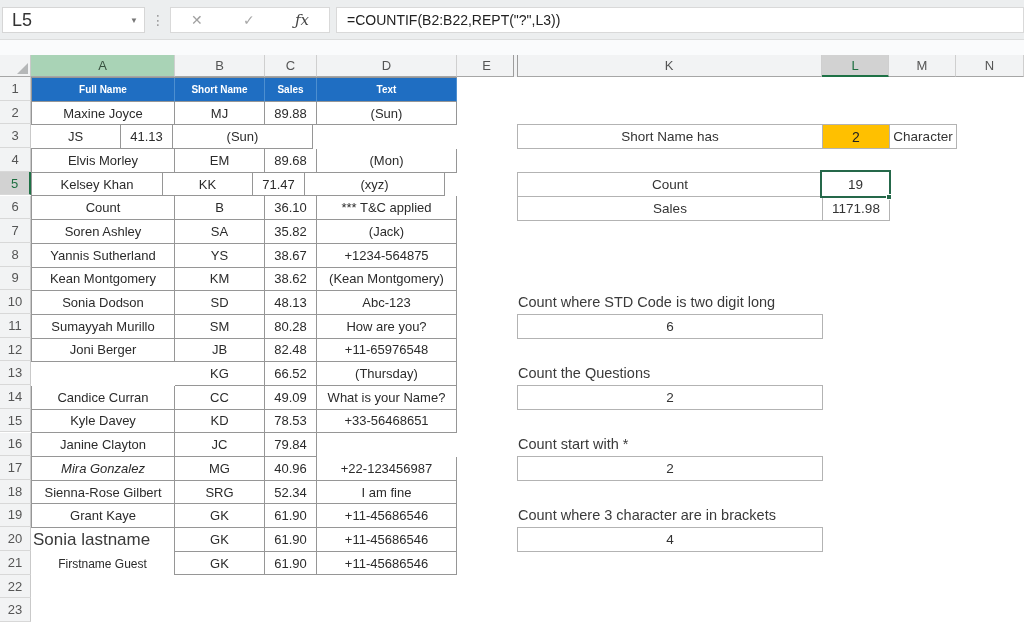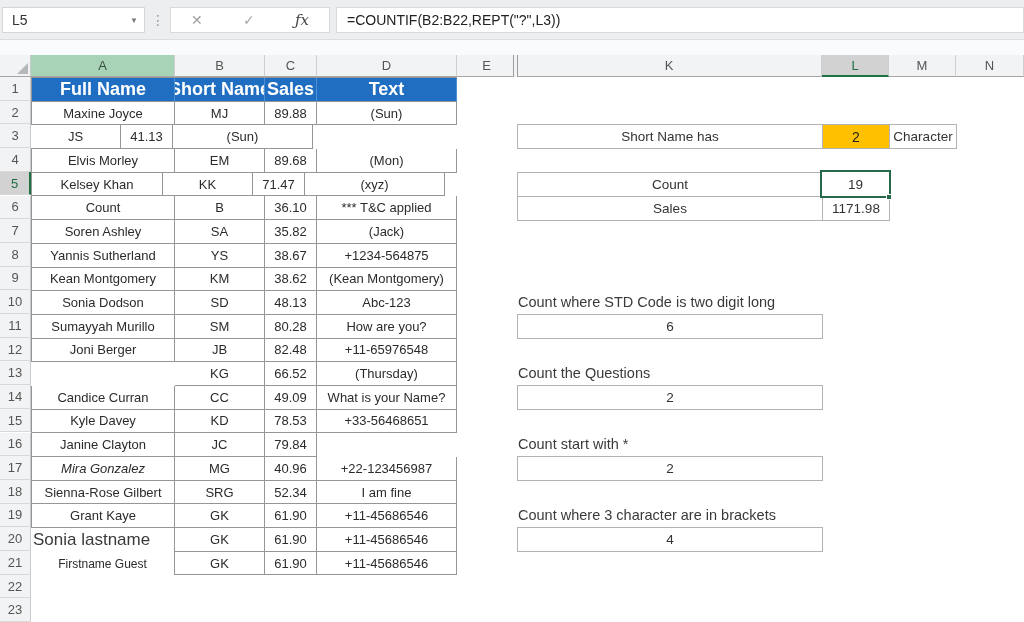--- a/index.html
+++ b/index.html
@@ -3,21 +3,21 @@
 <meta charset="utf-8">
 <style>
   html,body{margin:0;padding:0;background:#fff;}
   *{box-sizing:border-box;font-family:"Liberation Sans","DejaVu Sans",sans-serif;}
   .app{position:relative;width:1024px;height:622px;background:#fff;overflow:hidden;}
 
   
   .topbar{position:absolute;left:0;top:0;width:1024px;height:40px;background:#eceeef;border-bottom:1px solid #dcdddd;}
   .band{position:absolute;left:0;top:40px;width:1024px;height:15px;background:#fafbfc;}
   .namebox{position:absolute;left:2px;top:7px;width:143px;height:26px;background:#fff;border:1px solid #d6d6d6;display:flex;align-items:center;padding:0 6px 0 9px;}
-  .namebox .val{flex:1;font-size:14px;color:#333;}
+  .namebox .val{flex:1;font-size:18px;color:#333;}
   .namebox .caret{font-size:8px;color:#777;}
   .kebab{position:absolute;left:148px;top:7px;width:20px;height:26px;display:flex;align-items:center;justify-content:center;color:#9a9a9a;font-size:14px;letter-spacing:0;}
   .fbtns{position:absolute;left:170px;top:7px;width:160px;height:26px;background:#fff;border:1px solid #d9d9d9;display:flex;align-items:center;justify-content:space-around;}
   .fbtns .x{color:#a0a0a0;font-size:14px;}
   .fbtns .ck{color:#a8a8a8;font-size:14px;}
   .fbtns .fx{font-family:"DejaVu Serif",serif;font-style:italic;font-size:15px;color:#444;}
   .fbar{position:absolute;left:336px;top:7px;width:688px;height:26px;background:#fff;border:1px solid #d9d9d9;display:flex;align-items:center;padding-left:10px;font-size:14px;color:#222;white-space:nowrap;overflow:hidden;}
 
   
   .corner{position:absolute;left:0;top:55px;width:31px;height:22px;background:#f2f3f4;border-right:1px solid #c9c9c9;border-bottom:1px solid #a6a6a6;}
@@ -27,21 +27,21 @@
   .colhead.selcol{background:#d2d2d2;color:#1e6f41;border-bottom:2px solid #1e7145;}
   .rowhead{position:absolute;left:0;width:31px;background:#f2f3f4;border-right:1px solid #c9c9c9;border-bottom:1px solid #d8d8d8;font-size:13px;color:#555;display:flex;align-items:center;justify-content:center;}
   .rowhead.selrow{background:#d2d2d2;color:#1e6f41;border-right:2px solid #1e7145;}
   .hiddensep{position:absolute;left:513px;top:55px;width:5px;height:22px;border-left:1px solid #9d9d9d;border-right:1px solid #9d9d9d;background:#f2f3f4;}
 
   
   .xtable{position:absolute;left:31px;top:77px;width:426px;border-top:1px solid #969696;}
   .xrow{display:flex;height:23.7px;}
   .xcell{border-right:1px solid #969696;border-bottom:1px solid #969696;font-size:13px;color:#2b2b2b;display:flex;align-items:center;justify-content:center;overflow:hidden;white-space:nowrap;background:#fff;}
   .xcell.a{border-left:1px solid #969696;}
-  .xcell.hdr{background:#1f6ec2;color:#fff;font-weight:bold;font-size:18px;border-right:1px solid #4d8fd0;border-bottom:1px solid #969696;}
+  .xcell.hdr{background:#1f6ec2;color:#fff;font-weight:bold;font-size:10px;border-right:1px solid #4d8fd0;border-bottom:1px solid #969696;}
   .xcell.noleft{border-left:none;}
   .xcell.nobottom{border-bottom:none;}
   .xcell.bigname{font-size:17px;justify-content:flex-start;padding-left:2px;color:#3a3a3a;}
   .xcell.smallname{font-size:12px;}
 
   
   .cellbox{position:absolute;border:1px solid #b3b3b3;background:#fff;display:flex;align-items:center;justify-content:center;font-size:13.5px;color:#333;}
   .orange{background:#ffc000;border:1px solid #b3b3b3;font-size:14px;color:#222;}
   .sel{position:absolute;border:2px solid #25684a;background:#fff;display:flex;align-items:center;justify-content:center;font-size:13.5px;color:#333;}
   .fillhandle{position:absolute;width:6px;height:6px;background:#25684a;border:1px solid #fff;}

